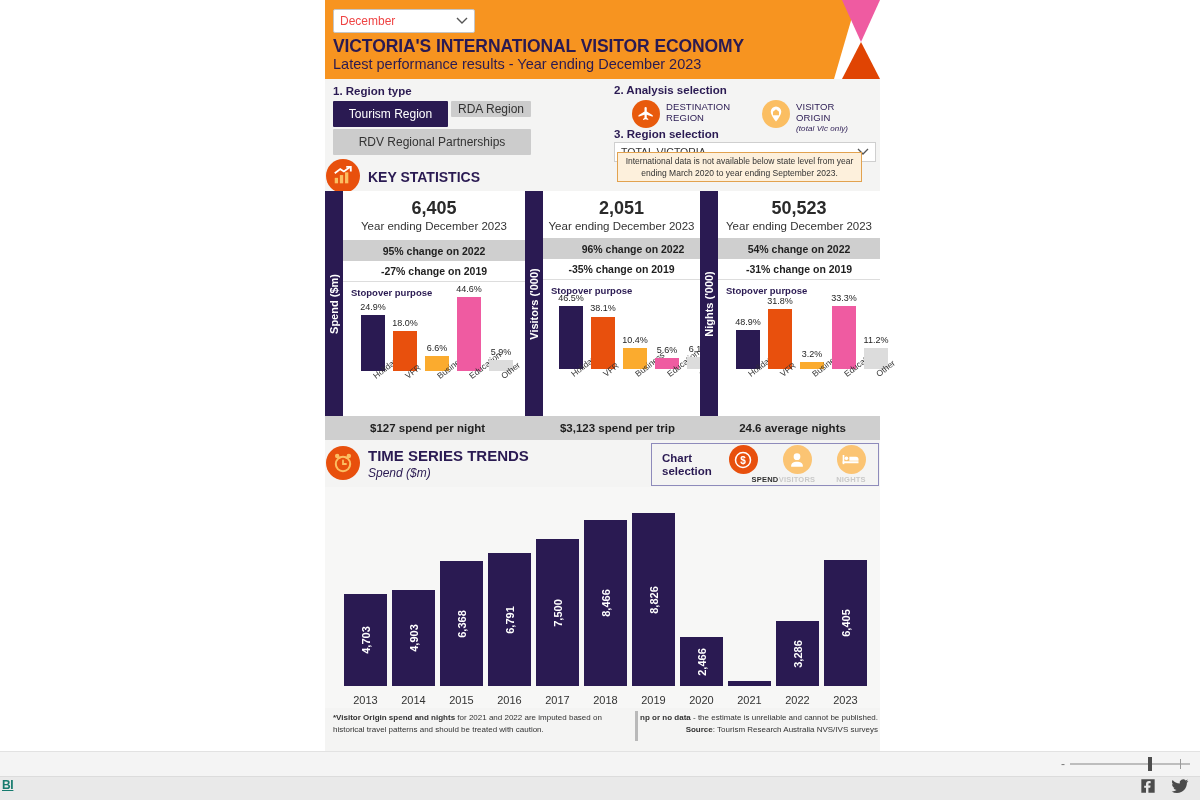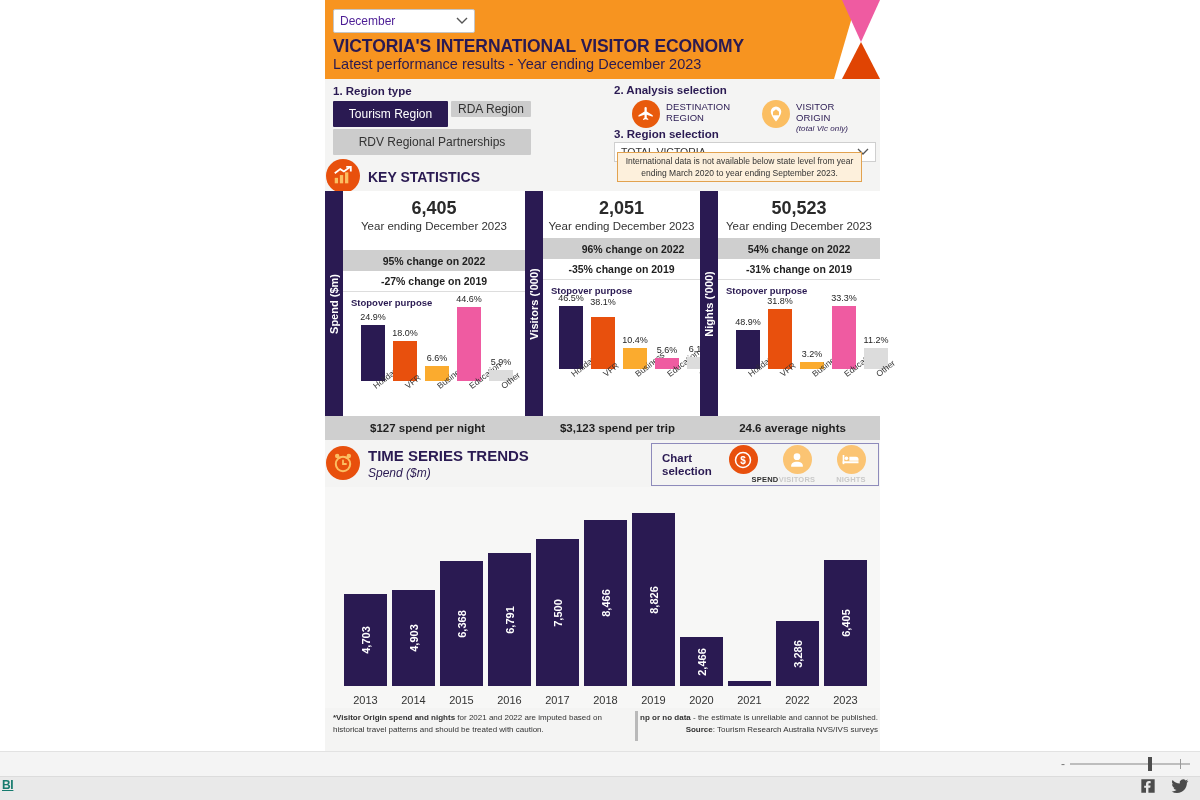--- a/index.html
+++ b/index.html
@@ -57,21 +57,21 @@
     border-top:42px solid #ef5ba1;
   }
   .tri-red {
     position:absolute; left:8px; bottom:0; width:0; height:0;
     border-left:19px solid transparent; border-right:19px solid transparent;
     border-bottom:37px solid #e04403;
   }
   .month-select {
     position:absolute; left:8px; top:9px; width:142px; height:24px;
     background:#ffffff; border:1px solid #c5c5c5; border-radius:2px;
-    display:flex; align-items:center; padding:4px 6px; font-size:12px; color:#4c1d95;
+    display:flex; align-items:center; padding:4px 6px; font-size:12px; color:#ef4444;
   }
   .month-select .caret { margin-left:auto; }
   .banner-title {
     position:absolute; left:8px; top:36px; font-size:17.5px; font-weight:bold;
     color:#2a1a52; letter-spacing:-0.1px;
   }
   .banner-sub {
     position:absolute; left:8px; top:56px; font-size:14.5px; color:#2a1a52;
   }
 
@@ -298,21 +298,21 @@
 
     <div class="ks-grid">
 
       <div class="ks-col ks-col-1">
         <div class="ks-side">
           <span>Spend ($m)</span>
         </div>
         <div class="ks-body">
           <div class="ks-big">6,405</div>
           <div class="ks-period">Year ending December 2023</div>
-          <div class="ks-row shaded" style="margin-top:18px;">95% change on 2022</div>
+          <div class="ks-row shaded" style="margin-top:8px;">95% change on 2022</div>
           <div class="ks-row plain">-27% change on 2019</div>
           <div class="sp-title">Stopover purpose</div>
           <div class="sp-chart">
             <div class="sp-bar" style="left:14px; width:24px; height:100%;">
               <div class="fill" style="height:56px; background:#2a1a52;"></div>
               <div class="val" style="bottom:59px;">24.9%</div>
               <div class="sp-cat">Holiday</div>
             </div>
             <div class="sp-bar" style="left:46px; width:24px; height:100%;">
               <div class="fill" style="height:40px; background:#e8500d;"></div>
@@ -349,21 +349,21 @@
           <div class="ks-row plain">-35% change on 2019</div>
           <div class="sp-title">Stopover purpose</div>
           <div class="sp-chart">
             <div class="sp-bar" style="left:12px; width:24px; height:100%;">
               <div class="fill" style="height:63px; background:#2a1a52;"></div>
               <div class="val" style="bottom:66px;">46.5%</div>
               <div class="sp-cat">Holiday</div>
             </div>
             <div class="sp-bar" style="left:44px; width:24px; height:100%;">
               <div class="fill" style="height:52px; background:#e8500d;"></div>
-              <div class="val" style="bottom:62px;">38.1%</div>
+              <div class="val" style="bottom:56px;">38.1%</div>
               <div class="sp-cat">VFR</div>
             </div>
             <div class="sp-bar" style="left:76px; width:24px; height:100%;">
               <div class="fill" style="height:21px; background:#fbab2e;"></div>
               <div class="val" style="bottom:24px;">10.4%</div>
               <div class="sp-cat">Business</div>
             </div>
             <div class="sp-bar" style="left:108px; width:24px; height:100%;">
               <div class="fill" style="height:11px; background:#ef5ba1;"></div>
               <div class="val" style="bottom:14px;">5.6%</div>

